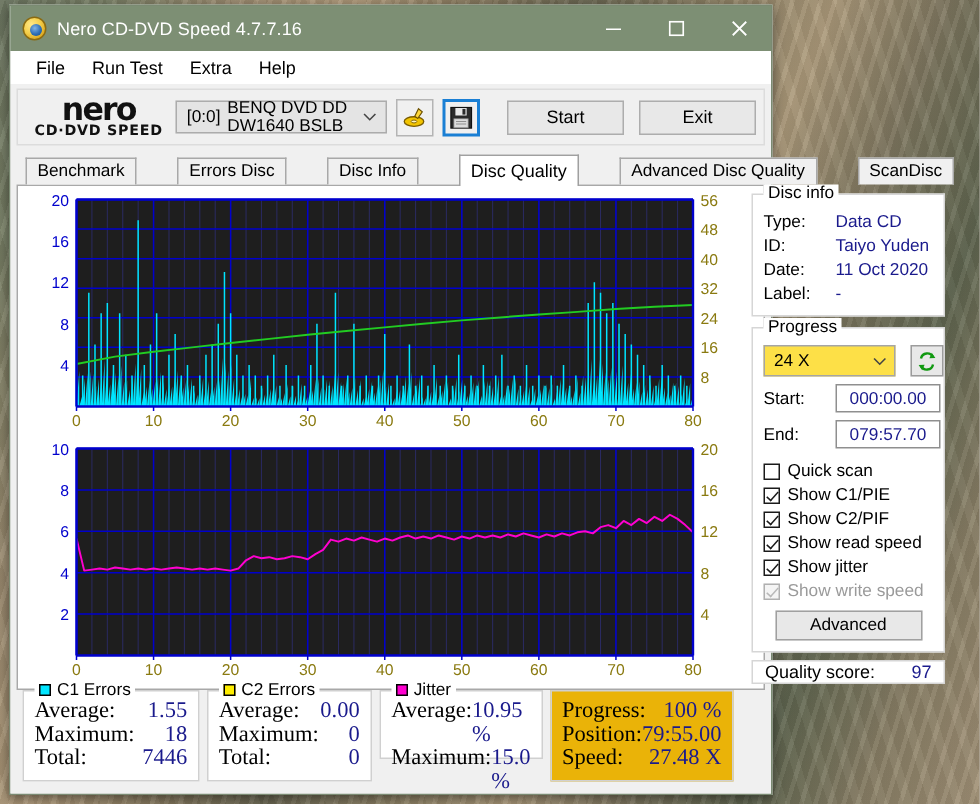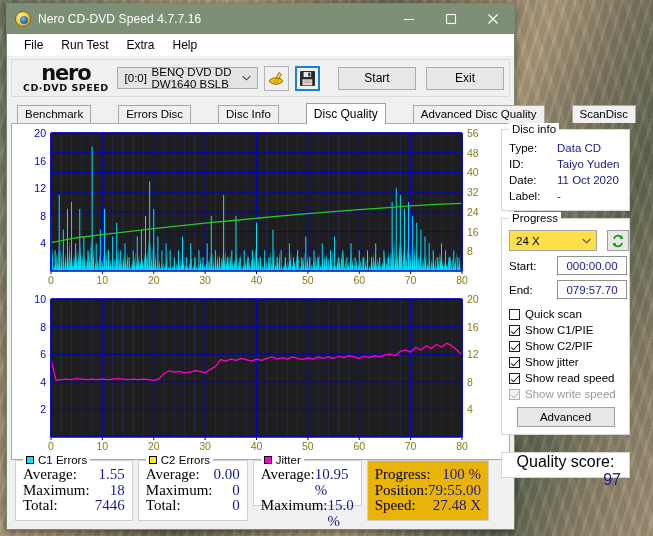--- a/index.html
+++ b/index.html
@@ -353,24 +353,23 @@
     font-size: 11.5px;
     color: #000;
     display: flex; align-items: center; justify-content: center;
     margin: 5px auto 0 auto;
   }
   #quality-box {
     border: 1px solid #d6d6d6;
     height: 26px;
     display: flex; align-items: center;
     padding: 0 8px;
-    font-size: 16px;
-    margin-top: 17px;
+    font-size: 12px;
+    margin-top: 5px;
     background: #fff;
-    flex-direction: column;
   }
   #quality-value { margin-left: auto; color: #1a1a8c; }
 
   
   #stats-row {
     display: flex;
     padding: 0 4px 4px 4px;
     flex: 0 0 auto;
     height: 65px;
     align-items: stretch;
@@ -841,25 +840,25 @@
             <div class="cb-row">
               <span class="cb-box checked"></span>
               <span>Show C1/PIE</span>
             </div>
             <div class="cb-row">
               <span class="cb-box checked"></span>
               <span>Show C2/PIF</span>
             </div>
             <div class="cb-row">
               <span class="cb-box checked"></span>
-              <span>Show jitter</span>
+              <span>Show read speed</span>
             </div>
             <div class="cb-row">
               <span class="cb-box checked"></span>
-              <span>Show read speed</span>
+              <span>Show jitter</span>
             </div>
             <div class="cb-row disabled">
               <span class="cb-box checked"></span>
               <span>Show write speed</span>
             </div>
           </div>
 
           <div id="advanced-button">Advanced</div>
         </div>
 

